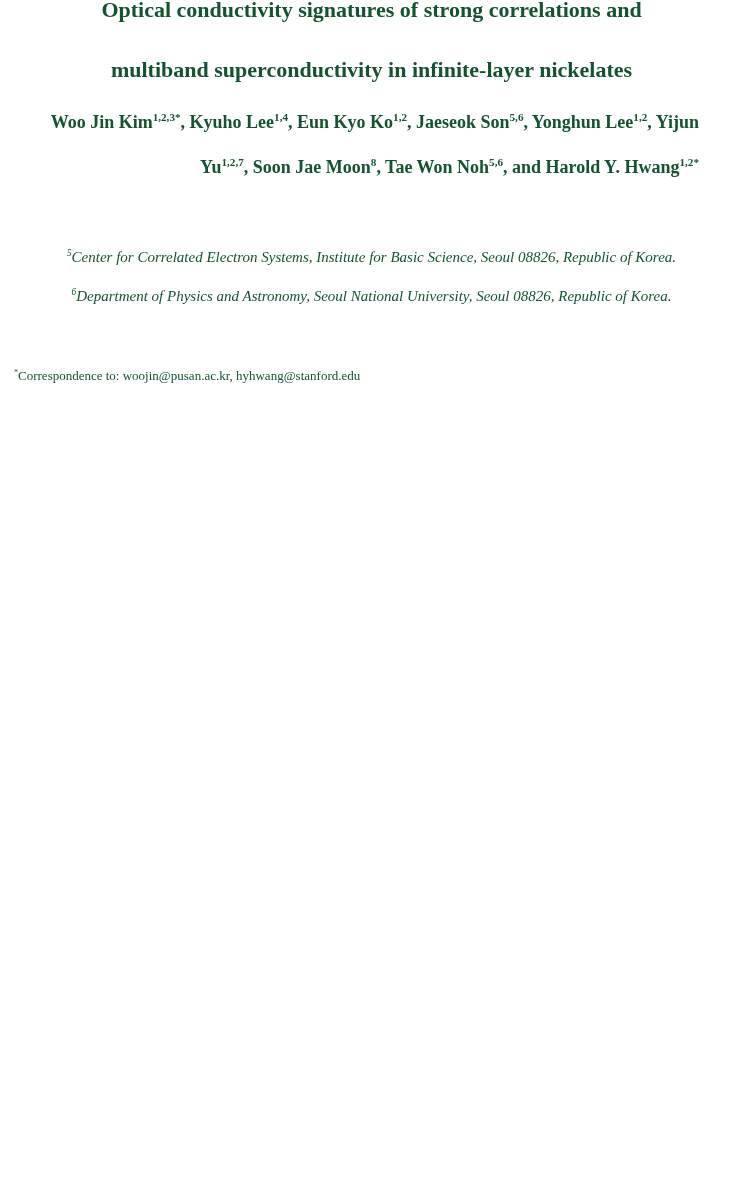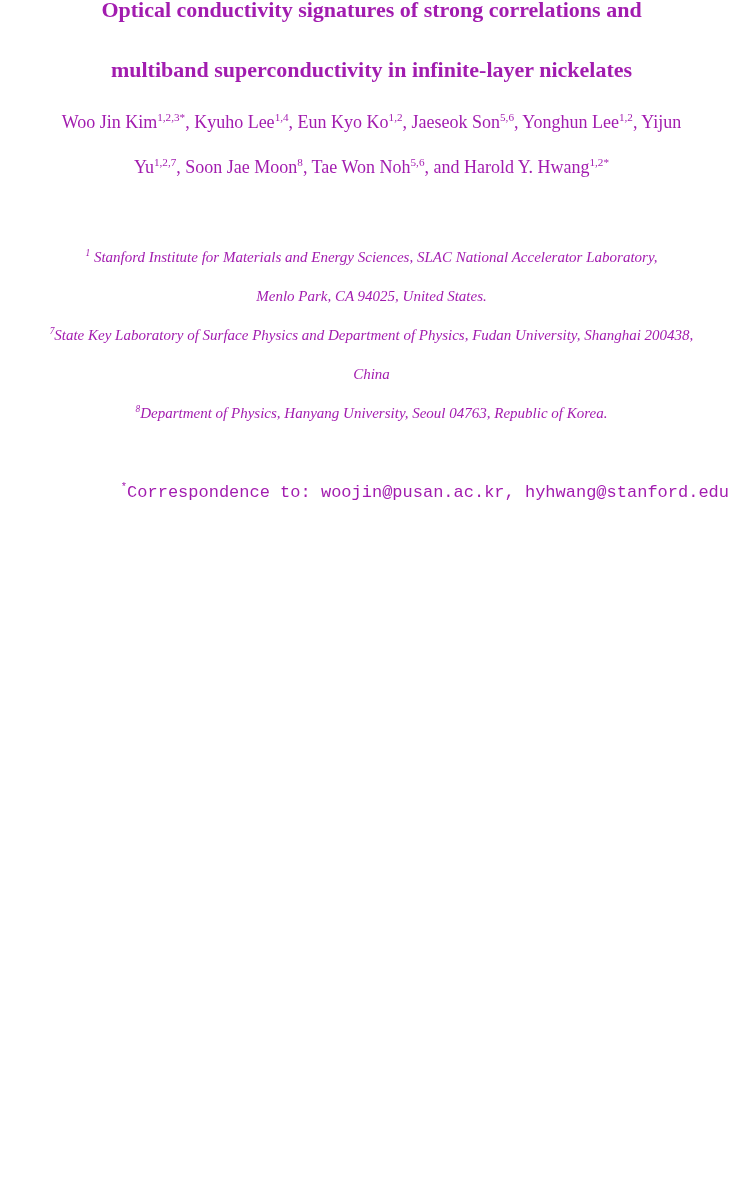--- a/index.html
+++ b/index.html
@@ -6,61 +6,60 @@
     margin: 0;
     padding: 0;
     background: #ffffff;
   }
   .page {
     position: relative;
     width: 743px;
     height: 1078px;
     margin: 0;
     background: #ffffff;
-    color: #a21caf;
+    color: #14532d;
     font-family: "Liberation Serif", "DejaVu Serif", serif;
     overflow: hidden;
   }
   .content {
     padding: 0 14px;
   }
   h1.title {
     font-size: 22px;
     font-weight: bold;
     line-height: 60px;
     text-align: center;
     margin: -20px 0 0 0;
     padding: 0;
   }
   p.authors {
     font-size: 18px;
-    font-weight: normal;
+    font-weight: bold;
     line-height: 45px;
-    text-align: center;
+    text-align: right;
     margin: 0;
     padding: 0 30px;
   }
   .affiliations {
     margin-top: 48px;
     font-style: italic;
     font-size: 15px;
     line-height: 39px;
     text-align: center;
   }
   .affiliations p.affil {
     margin: 0;
     padding: 0;
   }
   p.correspondence {
     margin: 43px 0 0 0;
     padding: 0;
-    font-size: 17px;
+    font-size: 13px;
     line-height: 34px;
-    text-align: right;
-    font-family: Liberation Mono, monospace;
+    text-align: left;
   }
   sup {
     font-size: 62%;
     line-height: 0;
   }
   .page-number {
     position: absolute;
     top: 1174px;
     right: 10px;
     font-size: 15px;
@@ -71,23 +70,22 @@
 <body>
 
 <div class="page">
   <div class="content">
 
     <h1 class="title">Optical conductivity signatures of strong correlations and<br>multiband superconductivity in infinite-layer nickelates</h1>
 
     <p class="authors"><span>Woo Jin Kim<sup>1,2,3*</sup>, </span><span>Kyuho Lee<sup>1,4</sup>, </span><span>Eun Kyo Ko<sup>1,2</sup>, </span><span>Jaeseok Son<sup>5,6</sup>, </span><span>Yonghun Lee<sup>1,2</sup>, </span><span>Yijun Yu<sup>1,2,7</sup>, </span><span>Soon Jae Moon<sup>8</sup>, </span><span>Tae Won Noh<sup>5,6</sup>, and </span><span>Harold Y. Hwang<sup>1,2*</sup></span></p>
 
     <div class="affiliations">
-        <p class="affil"><sup>1</sup> Stanford Institute for Materials and Energy Sciences, SLAC National Accelerator Laboratory,<br>Menlo Park, CA 94025, United States.</p>
-        <p class="affil"><sup>7</sup>State Key Laboratory of Surface Physics and Department of Physics, Fudan University, Shanghai 200438,<br>China</p>
-        <p class="affil"><sup>8</sup>Department of Physics, Hanyang University, Seoul 04763, Republic of Korea.</p>
+        <p class="affil"><sup>5</sup>Center for Correlated Electron Systems, Institute for Basic Science, Seoul 08826, Republic of Korea.</p>
+        <p class="affil"><sup>6</sup>Department of Physics and Astronomy, Seoul National University, Seoul 08826, Republic of Korea.</p>
       </div>
 
     <p class="correspondence"><sup>*</sup><span>Correspondence to: woojin@pusan.ac.kr, hyhwang@stanford.edu</span></p>
 
   </div>
 
   <div class="page-number">1</div>
 </div>
 
 </body></html>

